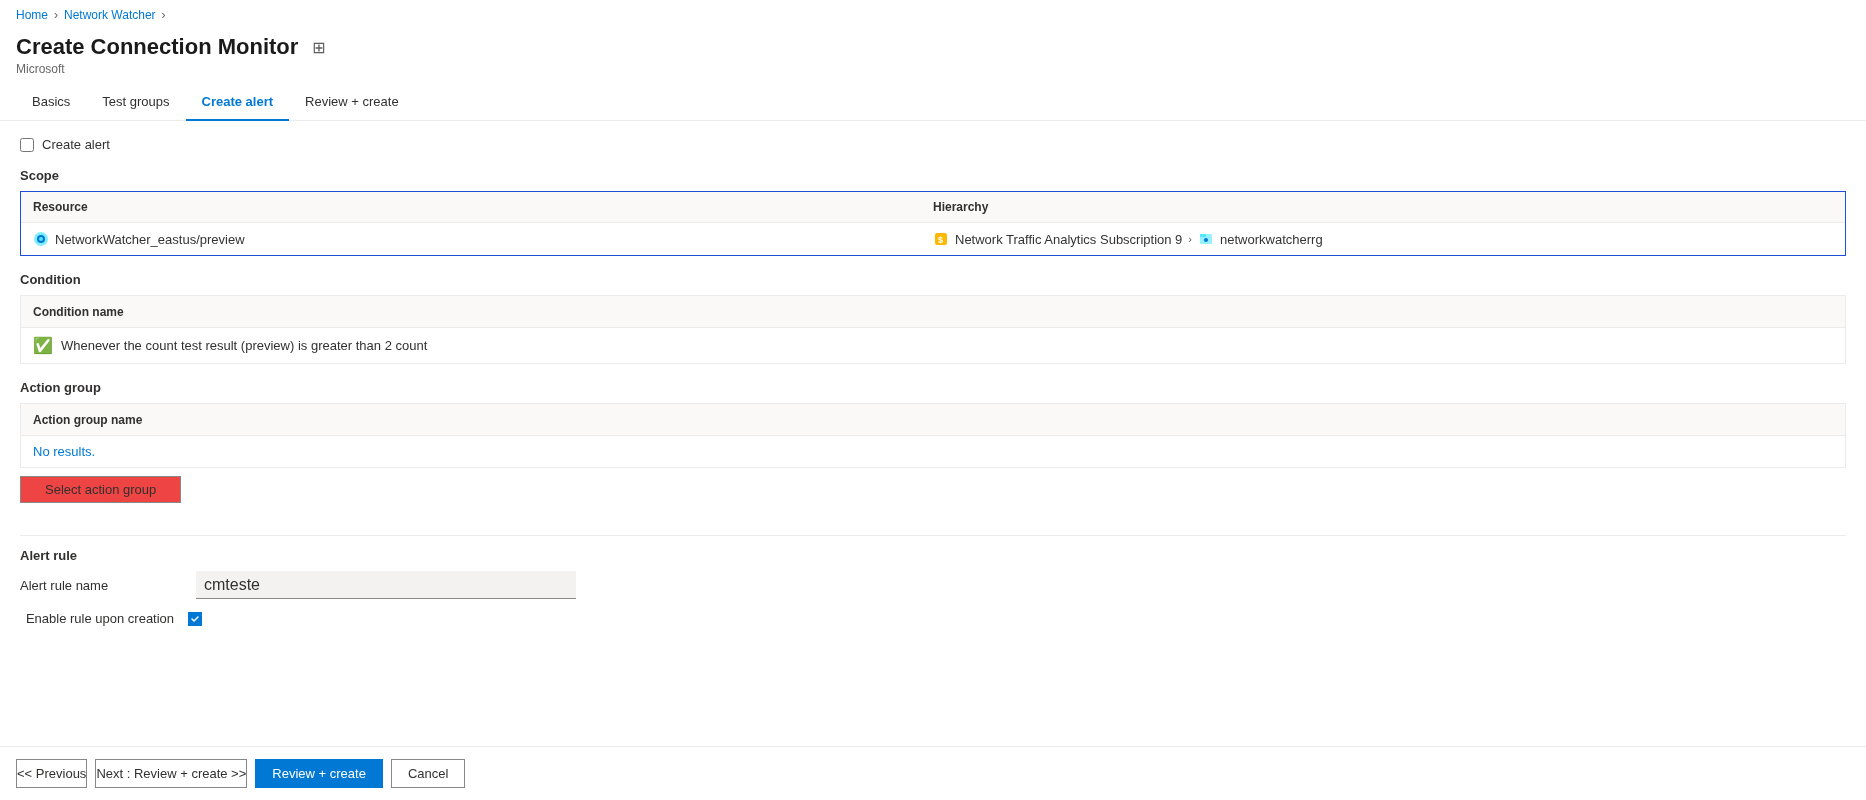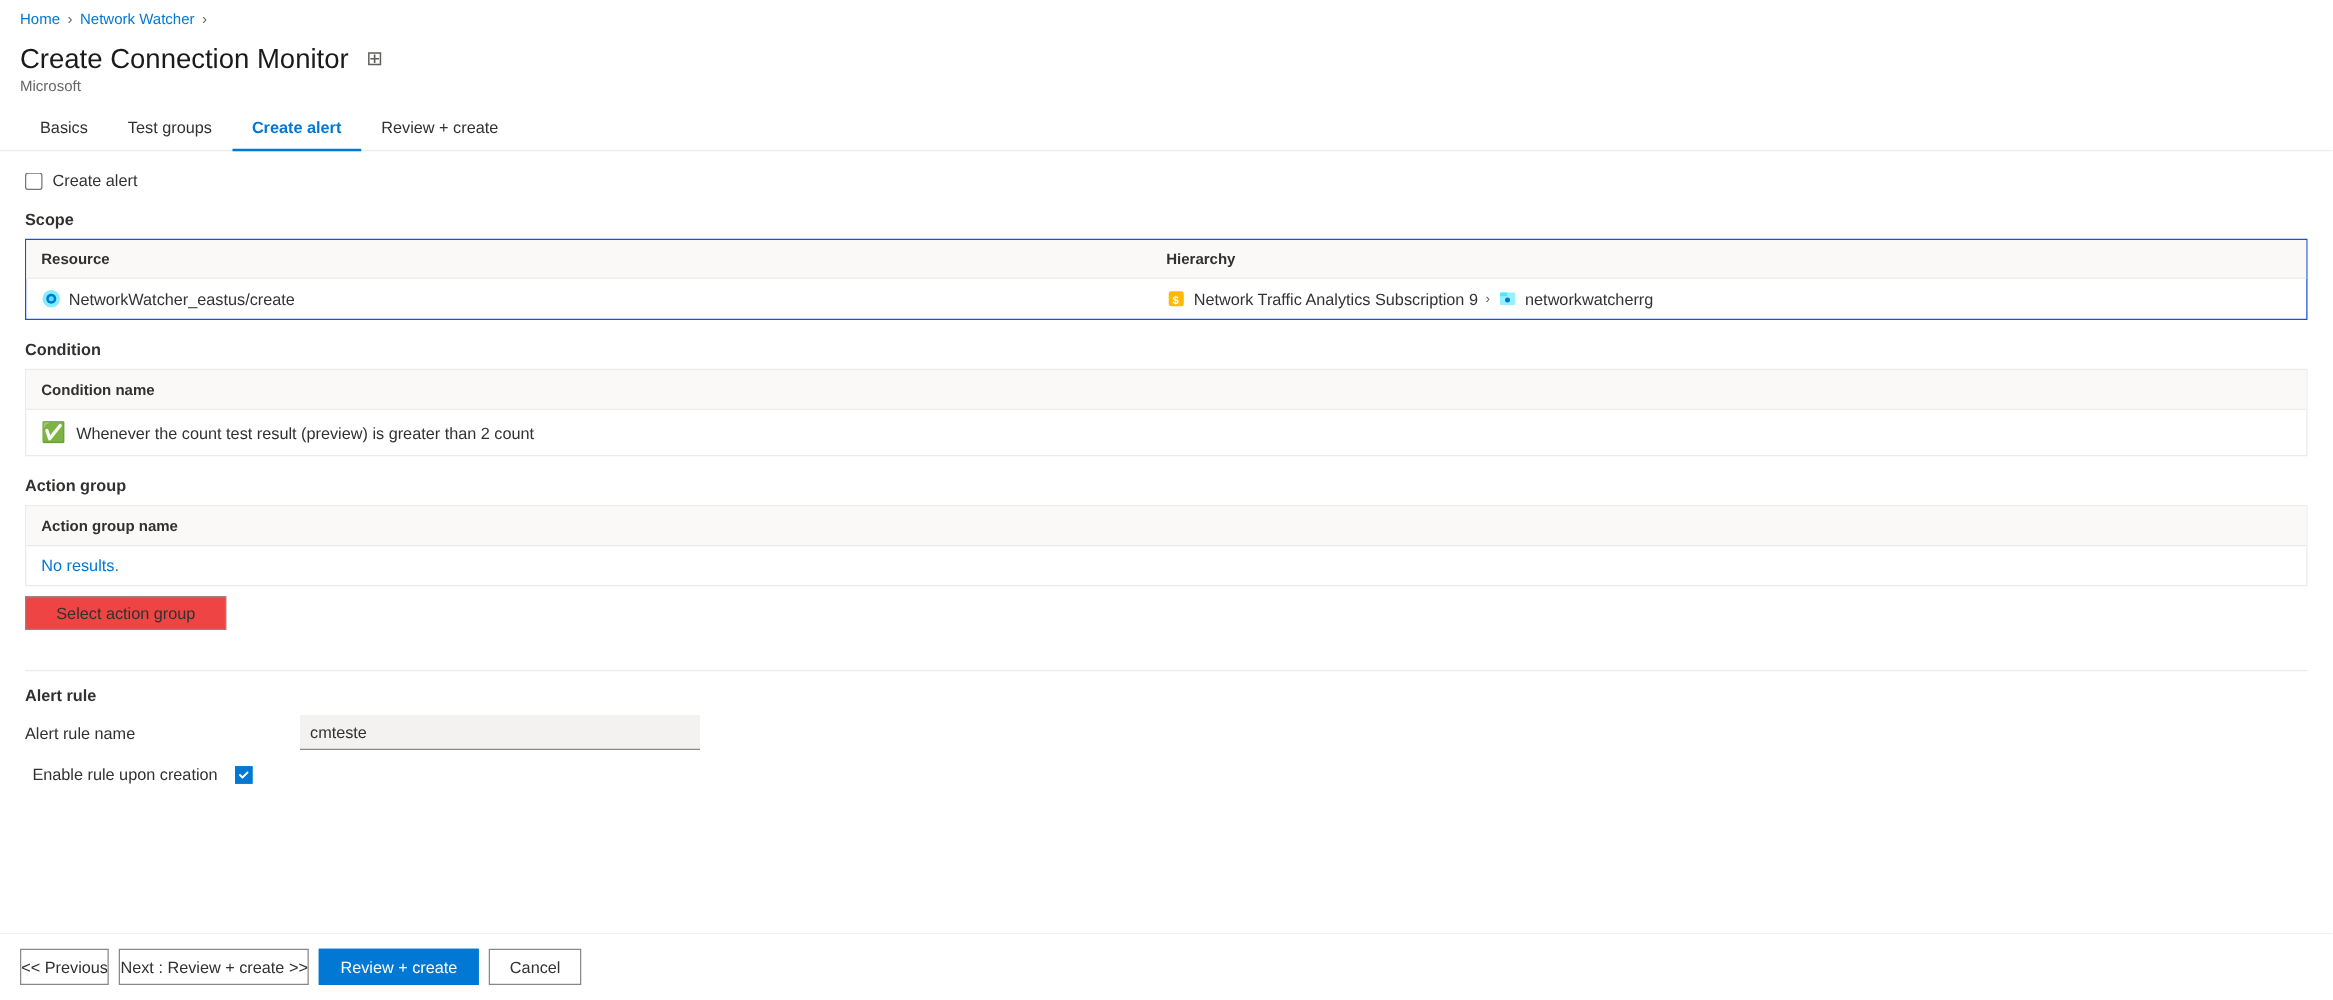--- a/index.html
+++ b/index.html
@@ -24,21 +24,21 @@
       display: flex;
       flex-direction: column;
     }
     .page-title-row {
       display: flex;
       align-items: center;
       gap: 10px;
     }
     .page-title {
       font-size: 22px;
-      font-weight: 400;
+      font-weight: 700;
       color: #1a1a1a;
     }
     .page-subtitle {
       font-size: 12px;
       color: #666;
       margin-top: 2px;
     }
     .icon-button {
       background: none;
       border: none;
@@ -210,30 +210,29 @@
       align-items: center;
       gap: 16px;
       margin-bottom: 12px;
     }
     .form-label {
       font-size: 13px;
       color: #323130;
       min-width: 160px;
     }
     .form-input {
-      width: 320px;
+      width: 380px;
       height: 28px;
       border: none;
       border-bottom: 1px solid #8a8886;
       background: #f3f2f1;
       padding: 4px 8px;
-      font-size: 13px;
+      font-size: 16px;
       color: #323130;
       outline: none;
-      margin-left: 44px;
     }
     .checkbox-row {
       display: flex;
       align-items: center;
       gap: 8px;
       text-align: center;
     }
     .checkbox-checked {
       width: 14px;
       height: 14px;
@@ -327,21 +326,21 @@
     </div>
     <div class="scope-data-row">
       <div class="resource-cell">
         <div class="resource-icon">
           <svg viewBox="0 0 16 16" fill="none">
             <circle cx="8" cy="8" r="7" fill="#50e6ff" opacity="0.7"></circle>
             <circle cx="8" cy="8" r="4" fill="#0078d4"></circle>
             <circle cx="8" cy="8" r="2" fill="#50e6ff"></circle>
           </svg>
         </div>
-        <span>NetworkWatcher_eastus/create</span>
+        <span>NetworkWatcher_eastus/preview</span>
       </div>
       <div class="hierarchy-cell">
         <div class="hierarchy-icon">
           <svg viewBox="0 0 16 16" fill="none">
             <rect x="2" y="2" width="12" height="12" rx="2" fill="#ffb900"></rect>
             <text x="5" y="12" font-size="9" fill="#fff" font-weight="bold">$</text>
           </svg>
         </div>
         <span>Network Traffic Analytics Subscription 9</span>
         <span class="chevron-text"> › </span>

